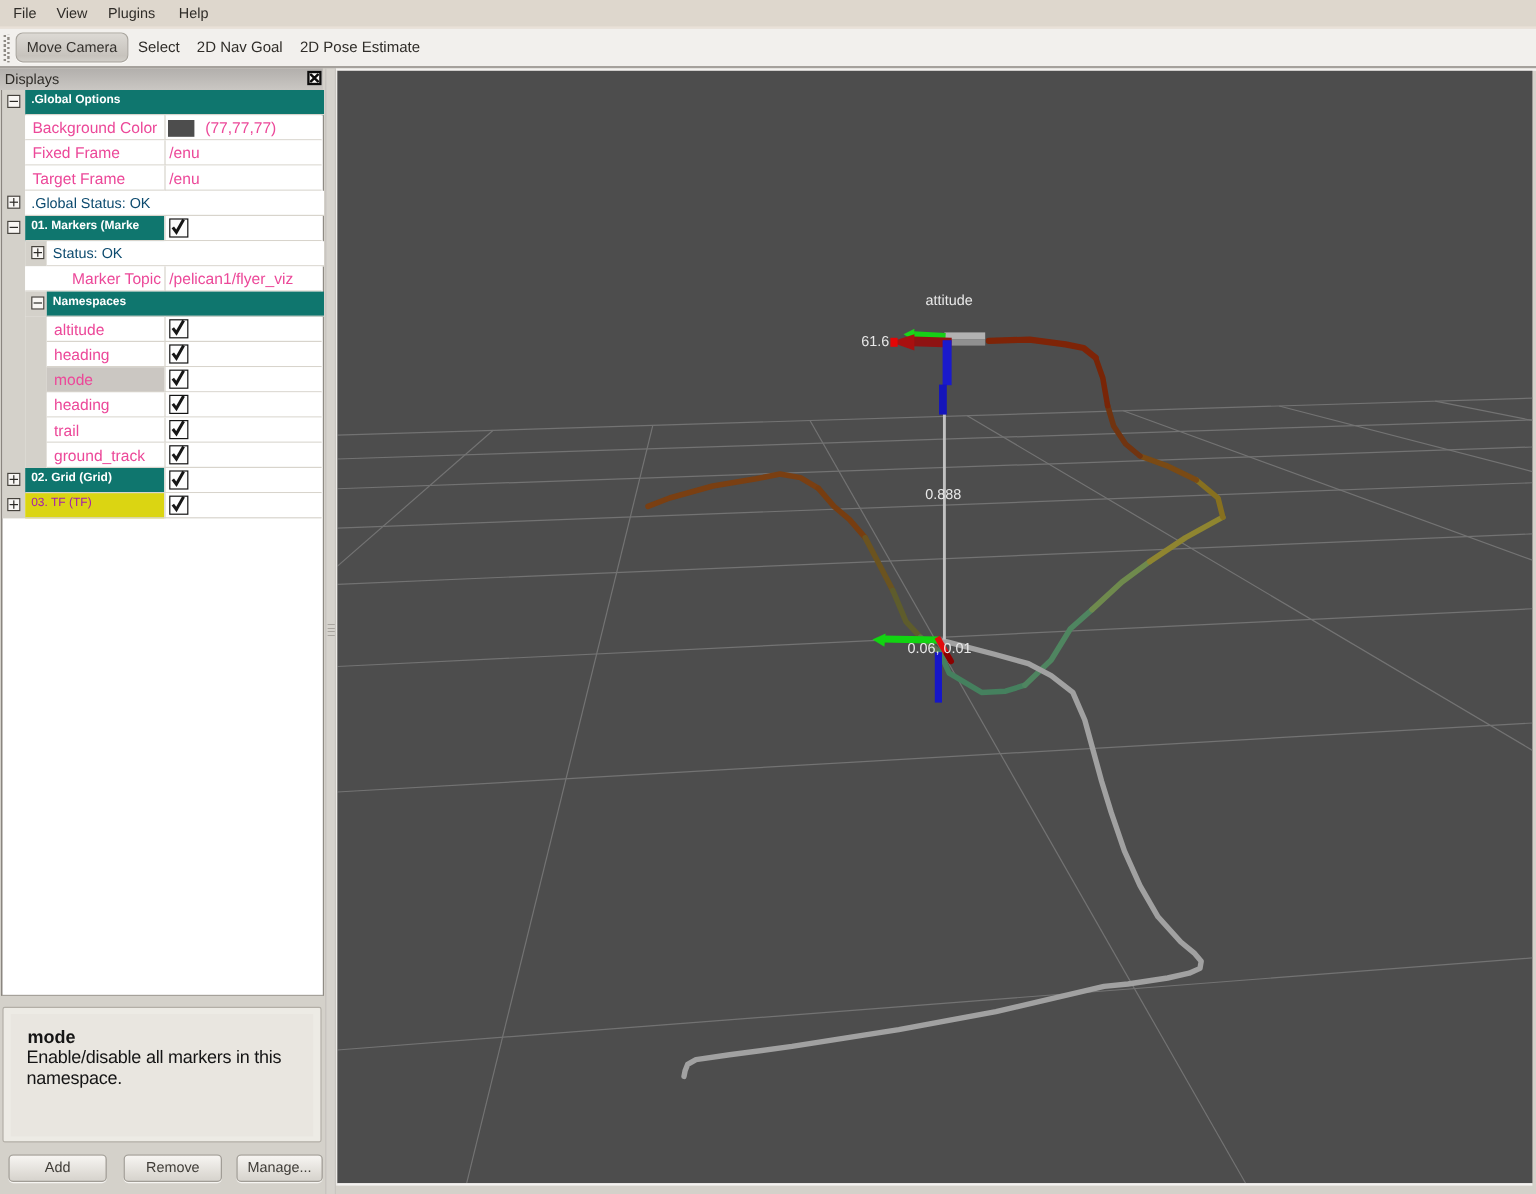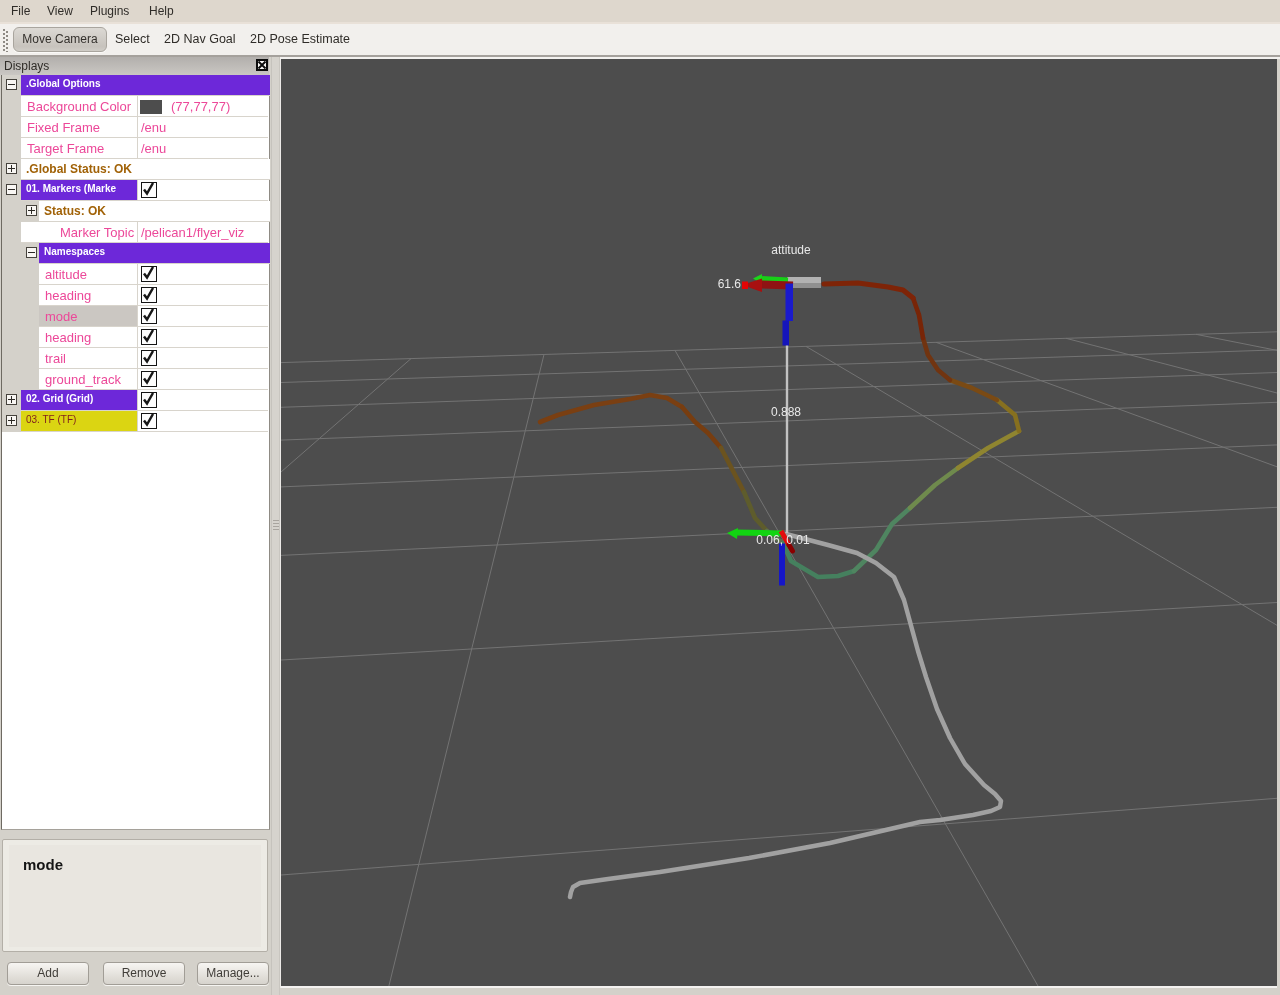--- a/index.html
+++ b/index.html
@@ -19,24 +19,24 @@
   #sepline { left:0; top:55px; width:1280px; height:2px; background:#a5a19c; }
   #panel { left:0; top:57px; width:271px; height:938px; background:#d4d1ca; }
   #ptitle { left:0; top:0; width:269px; height:18px; background:linear-gradient(#b2afac,#cac7c3); }
   #ptitle b { position:absolute; left:4px; top:2px; font-size:12px; font-weight:normal; color:#2f2c28; }
   #closebox { left:256px; top:2px; width:12px; height:12px; border:2px solid #0c0c0c; background:#fbfaf8; }
   #closebox svg { position:absolute; left:0px; top:0px; }
   #tree { left:1px; top:18px; width:269px; height:755px; background:#ffffff;
      border-left:1px solid #6e6a62; border-right:1px solid #8f8b84; border-bottom:1px solid #a5a19a; }
   .gut { position:absolute; left:0; width:19px; background:#d4d1ca; }
   .row { position:absolute; left:0; width:268px; height:21px; }
-  .cat { background:#6d28d9; border-bottom:1px solid #d8d4cc; }
+  .cat { background:#0f766e; border-bottom:1px solid #d8d4cc; }
   .ctext { position:absolute; top:3px; font-size:10px; font-weight:bold; color:#fff; white-space:nowrap; }
   .ptext { position:absolute; top:2.5px; font-size:13px; color:#ec4899; white-space:nowrap; }
-  .btext { position:absolute; top:3px; font-size:12px; font-weight:bold; color:#a16207; white-space:nowrap; }
+  .btext { position:absolute; top:3px; font-size:12px; font-weight:normal; color:#0c4a6e; white-space:nowrap; }
   .cellp { position:absolute; left:19px; width:116px; height:21px; border-bottom:1px solid #d8d4cc; background:#fff; }
   .cellv { position:absolute; left:135px; width:131px; height:21px; border-bottom:1px solid #d8d4cc; border-left:1px solid #d8d4cc; background:#fff; }
   .exp { position:absolute; width:11px; height:11px; border:1px solid #45423c; background:#f8f6f3; }
   .exp i { position:absolute; left:1px; top:4px; width:7px; height:1px; background:#2c2a26; }
   .exp u { position:absolute; left:4px; top:1px; width:1px; height:7px; background:#2c2a26; text-decoration:none; }
   .chk { position:absolute; width:16px; height:16px; border:1.5px solid #141414; background:#fdfdfd; }
   #helpbox { left:2px; top:782px; width:266px; height:113px; border:1px solid #b3afa7; border-radius:2px; background:#edebe5; }
   #helpin { position:absolute; left:6px; top:5px; width:252px; height:102px; background:#e9e6e0; }
   #helpin b { position:absolute; left:14px; top:11px; font-size:15px; color:#151515; }
   #helpin p { position:absolute; left:13px; top:28px; width:232px; font-size:15px; color:#151515; line-height:17px; letter-spacing:-0.2px; }
@@ -200,36 +200,37 @@
         <i></i>
         <u></u>
       </div>
   <div class="chk" style="left:139px;top:317px">
         <svg width="14" height="14" viewBox="0 0 14 14" style="overflow:visible;position:absolute;left:-1px;top:-1px">
           <path d="M3 7.5 L6 11.5 L12 1" stroke="#161616" stroke-width="2.5" fill="none"></path>
         </svg>
       </div>
 
   <div class="row" style="top:336px;left:19px;width:116px;overflow:hidden;background:#dbd512;border-bottom:1px solid #d8d4cc">
-        <span class="ctext" style="left:5px;font-weight:normal;color:#7f1d1d">03. TF (TF)</span>
+        <span class="ctext" style="left:5px;font-weight:normal;color:#a21caf">03. TF (TF)</span>
       </div>
   <div class="cellv" style="top:336px"></div>
   <div class="exp" style="left:4px;top:340px">
         <i></i>
         <u></u>
       </div>
   <div class="chk" style="left:139px;top:338px">
         <svg width="14" height="14" viewBox="0 0 14 14" style="overflow:visible;position:absolute;left:-1px;top:-1px">
           <path d="M3 7.5 L6 11.5 L12 1" stroke="#161616" stroke-width="2.5" fill="none"></path>
         </svg>
       </div>
   </div>
   <div id="helpbox" class="abs">
       <div id="helpin">
     <b>mode</b>
+    <p>Enable/disable all markers in this namespace.</p>
   </div>
     </div>
   <div class="abs pbtn" style="left:7px;width:82px">Add</div>
   <div class="abs pbtn" style="left:103px;width:82px">Remove</div>
   <div class="abs pbtn" style="left:197px;width:72px">Manage...</div>
 </div>
 
 <div id="splitter" class="abs">
     <div id="sphandle"></div>
   </div>

